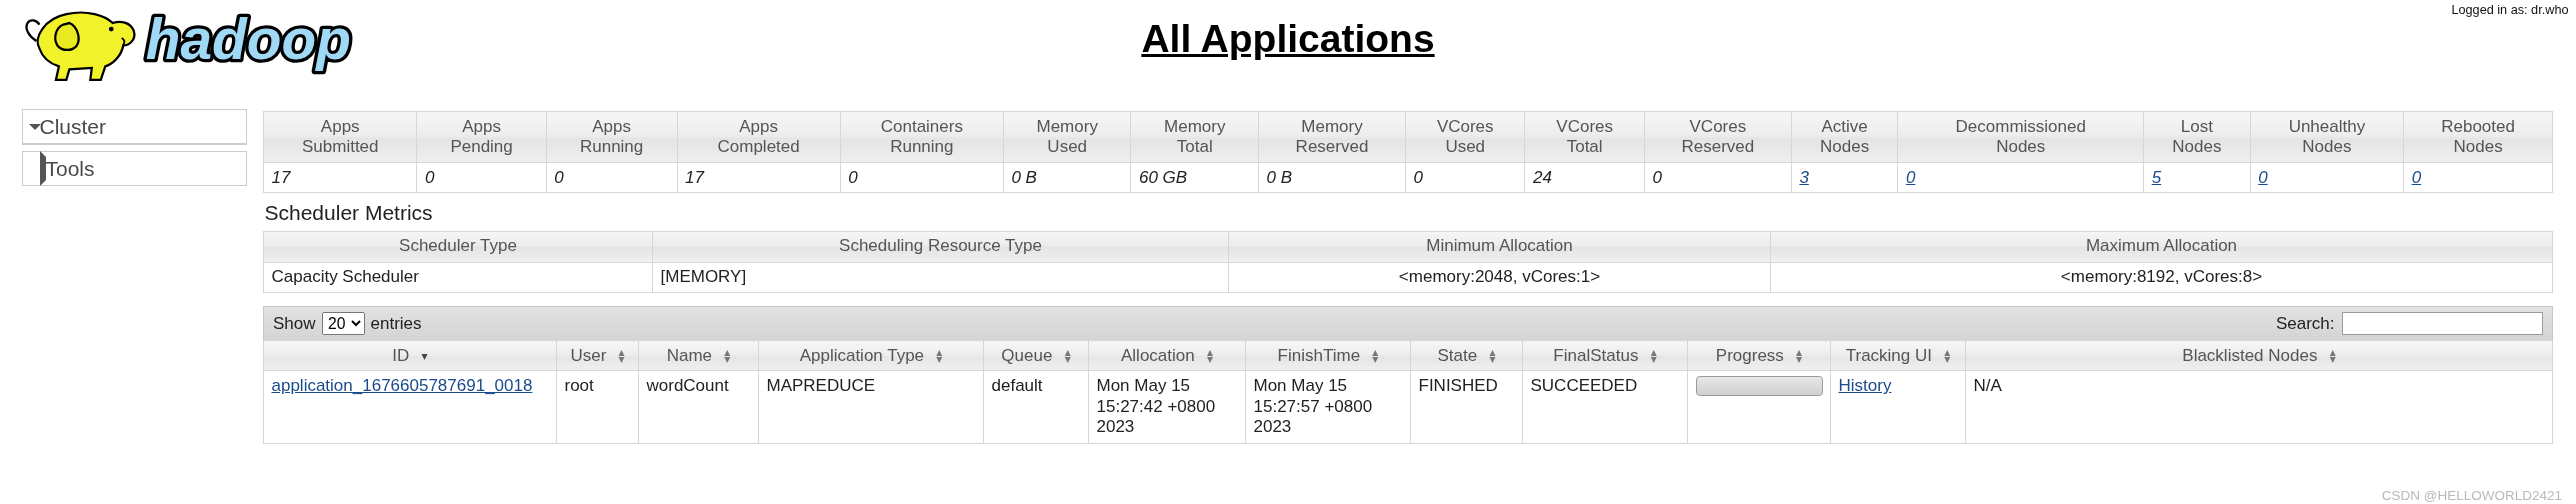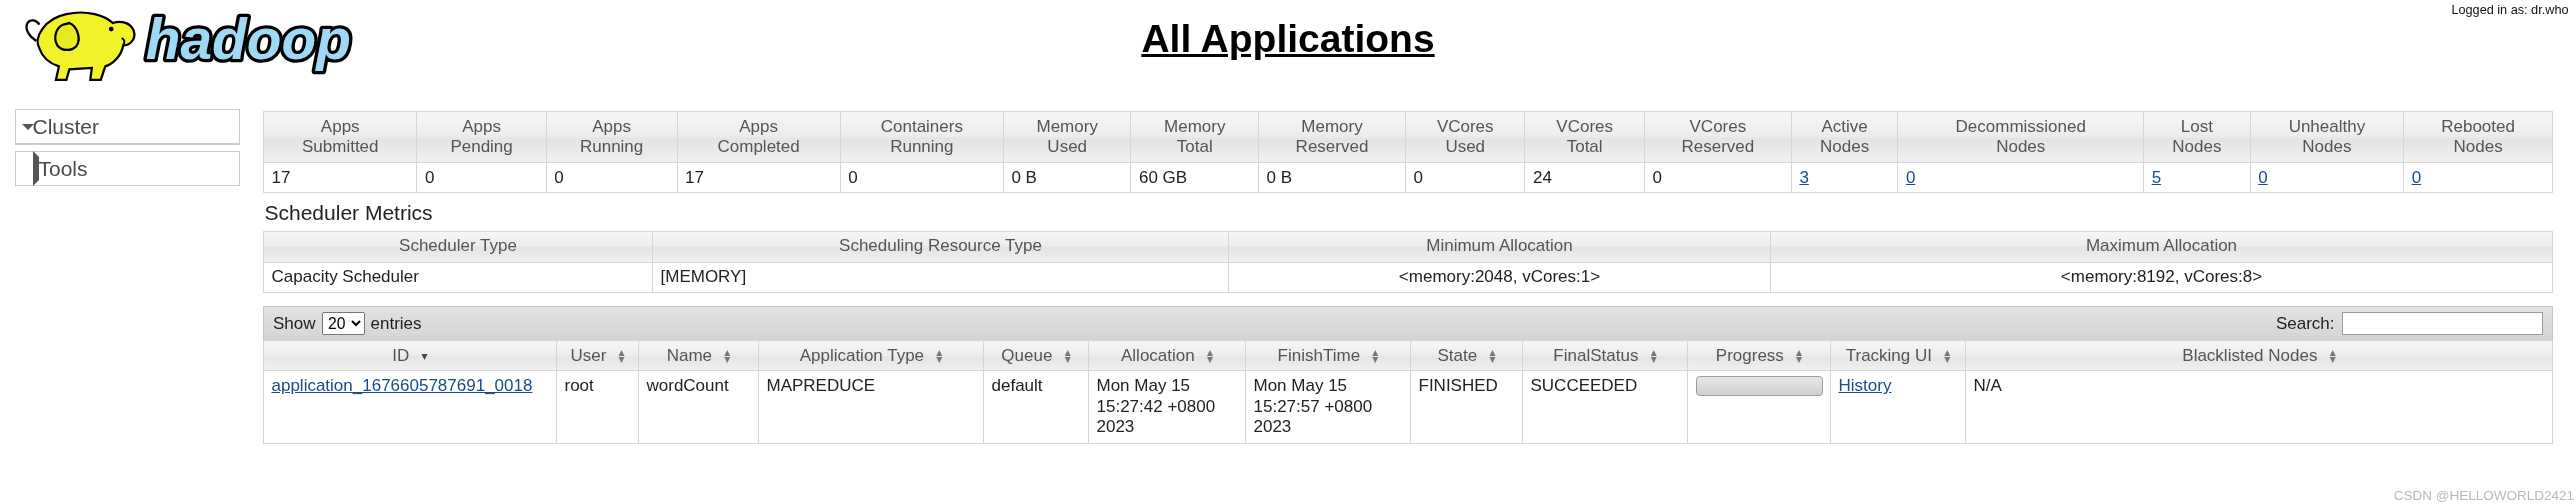--- a/index.html
+++ b/index.html
@@ -29,21 +29,21 @@
     position: absolute; left: 0; top: 16.5px;
     width: 2576px; text-align: center;
     font-size: 39px; font-weight: bold; color: #000;
     letter-spacing: 0px;
     font-family: "Liberation Sans", sans-serif;
     text-decoration: underline;
   }
 
   
   .sidebar {
-    position: absolute; left: 15px; top: 109px;
+    position: absolute; left: 22px; top: 109px;
     width: 225px;
   }
   .nav-block {
     border: 0.7px solid #ccc;
     background: #fff;
   }
   .nav-head {
     padding: 4.5px 7.5px 4.5px 16.5px;
     font-size: 21px; color: #4a4a4a;
     border-bottom: 0.7px solid #ccc;
@@ -111,21 +111,21 @@
     padding: 4.5px 6px;
     line-height: 1.22;
     vertical-align: middle;
   }
   table.grid td {
     border: 0.7px solid #d6d6d6;
     padding: 4.5px 7.5px;
     vertical-align: top;
     color: #222;
   }
-  table.grid td.lft { text-align: left; }
+  table.grid td.lft { text-align: left; font-style: italic; }
   .lnk { color: #1a4b8c; text-decoration: underline; cursor: pointer; }
 
   
   .sched-tbl { margin-top: 1.5px; }
   .sched-tbl td { text-align: left; }
 
   
   .apps-wrap { margin-top: 13.5px; width: 2290px; border-radius: 13px; }
   .dt-top {
     background: linear-gradient(to bottom,#e2e2e2 0%,#d4d4d4 100%);
@@ -187,21 +187,21 @@
     line-height: 1.2;
   }
   .progress-bar {
     width: 127px; height: 19.5px;
     border: 0.7px solid #9b9b9b;
     border-radius: 3.7px;
     background: linear-gradient(to bottom,#e8e8e8 0%,#cfcfcf 100%);
   }
 
   .watermark {
-    position: absolute; right: 2px; bottom: 1.5px;
+    position: absolute; right: 14px; bottom: 1.5px;
     font-size: 13.5px; color: #b9b9b9;
     font-family: "Liberation Sans", sans-serif;
   }
 </style>
 </head>
 <body>
 
 <div class="page">
 
   <div class="logo-wrap">

